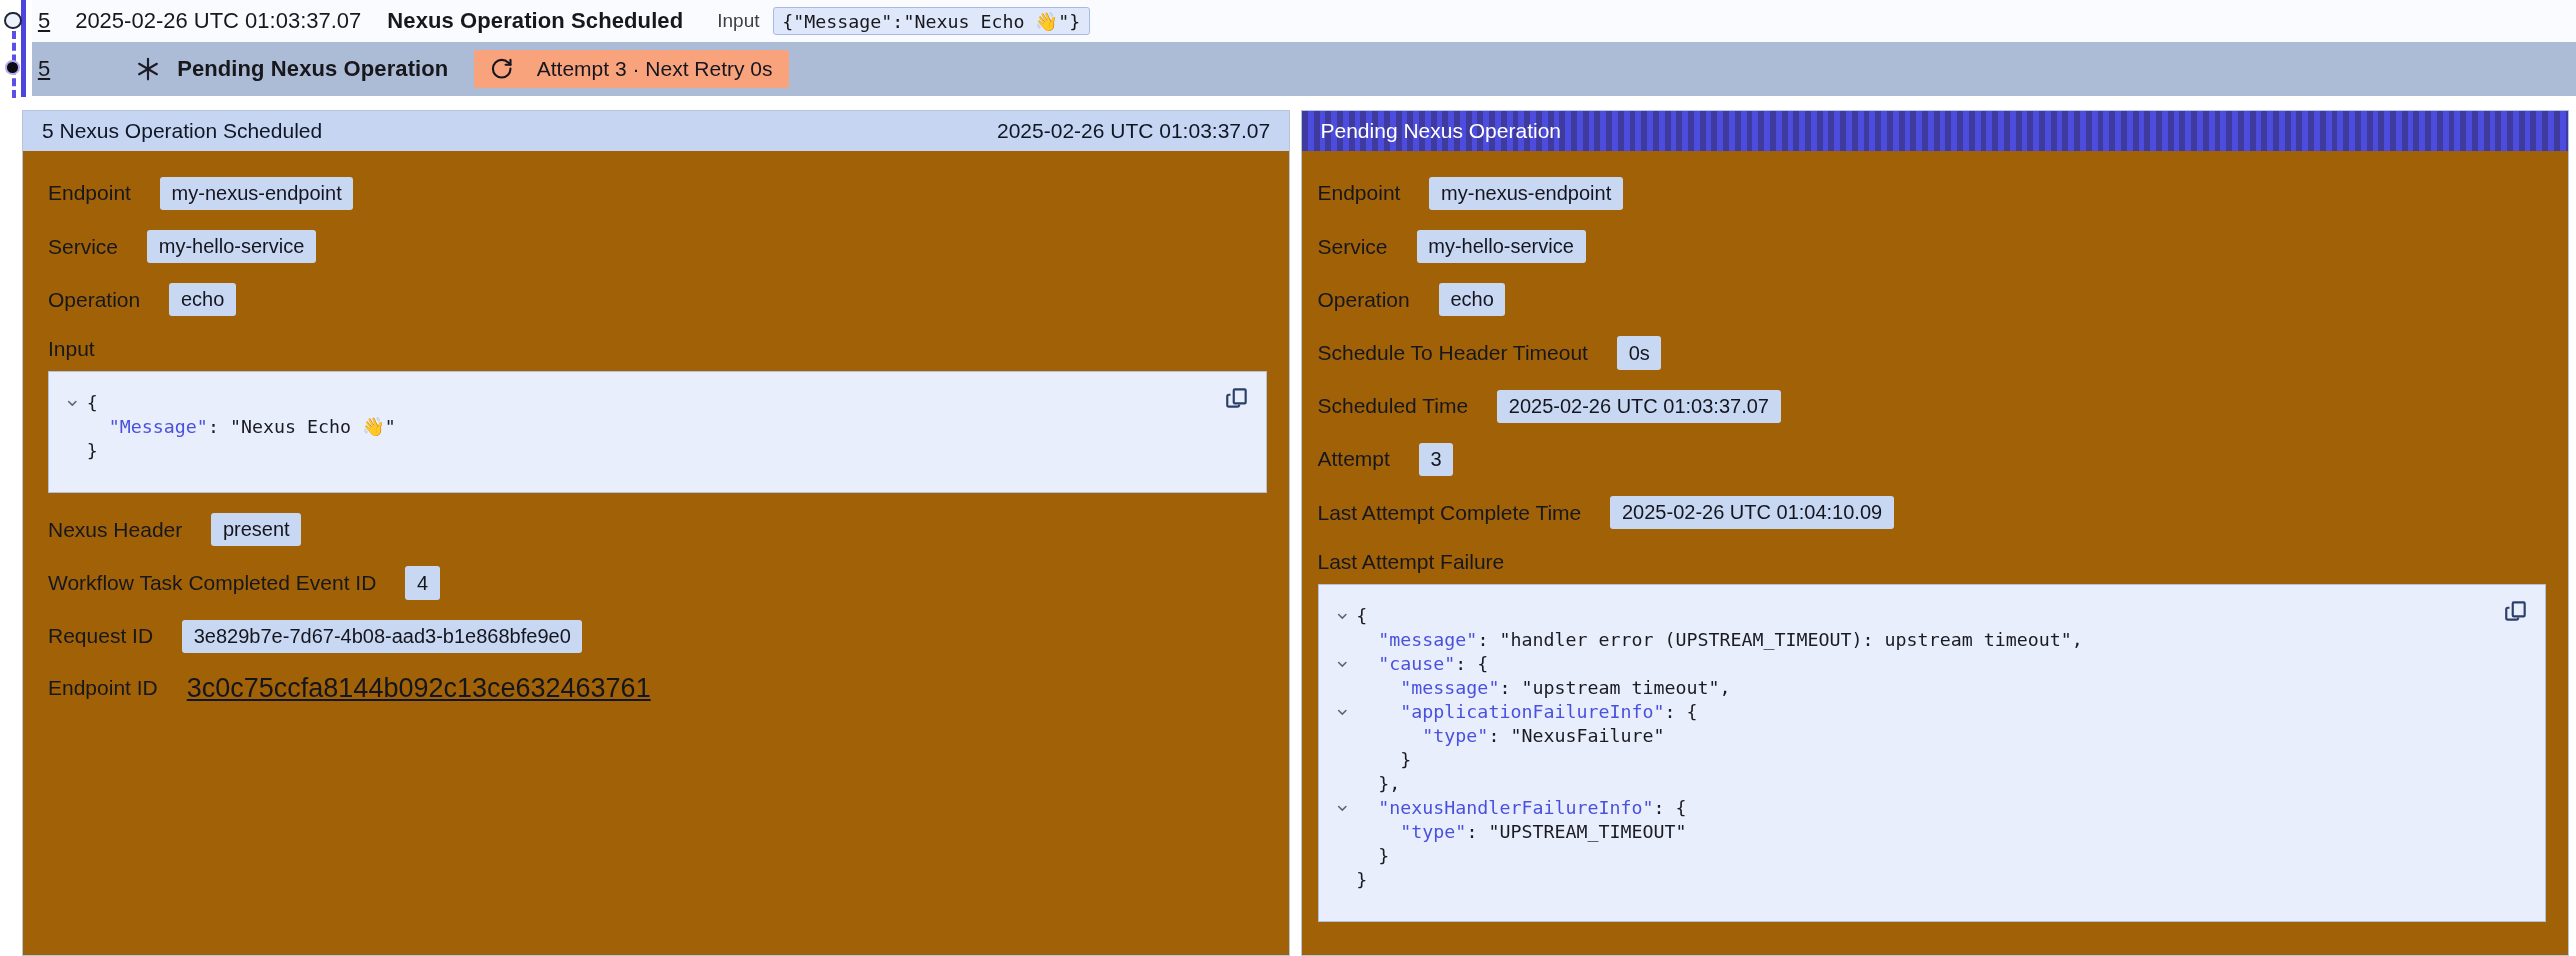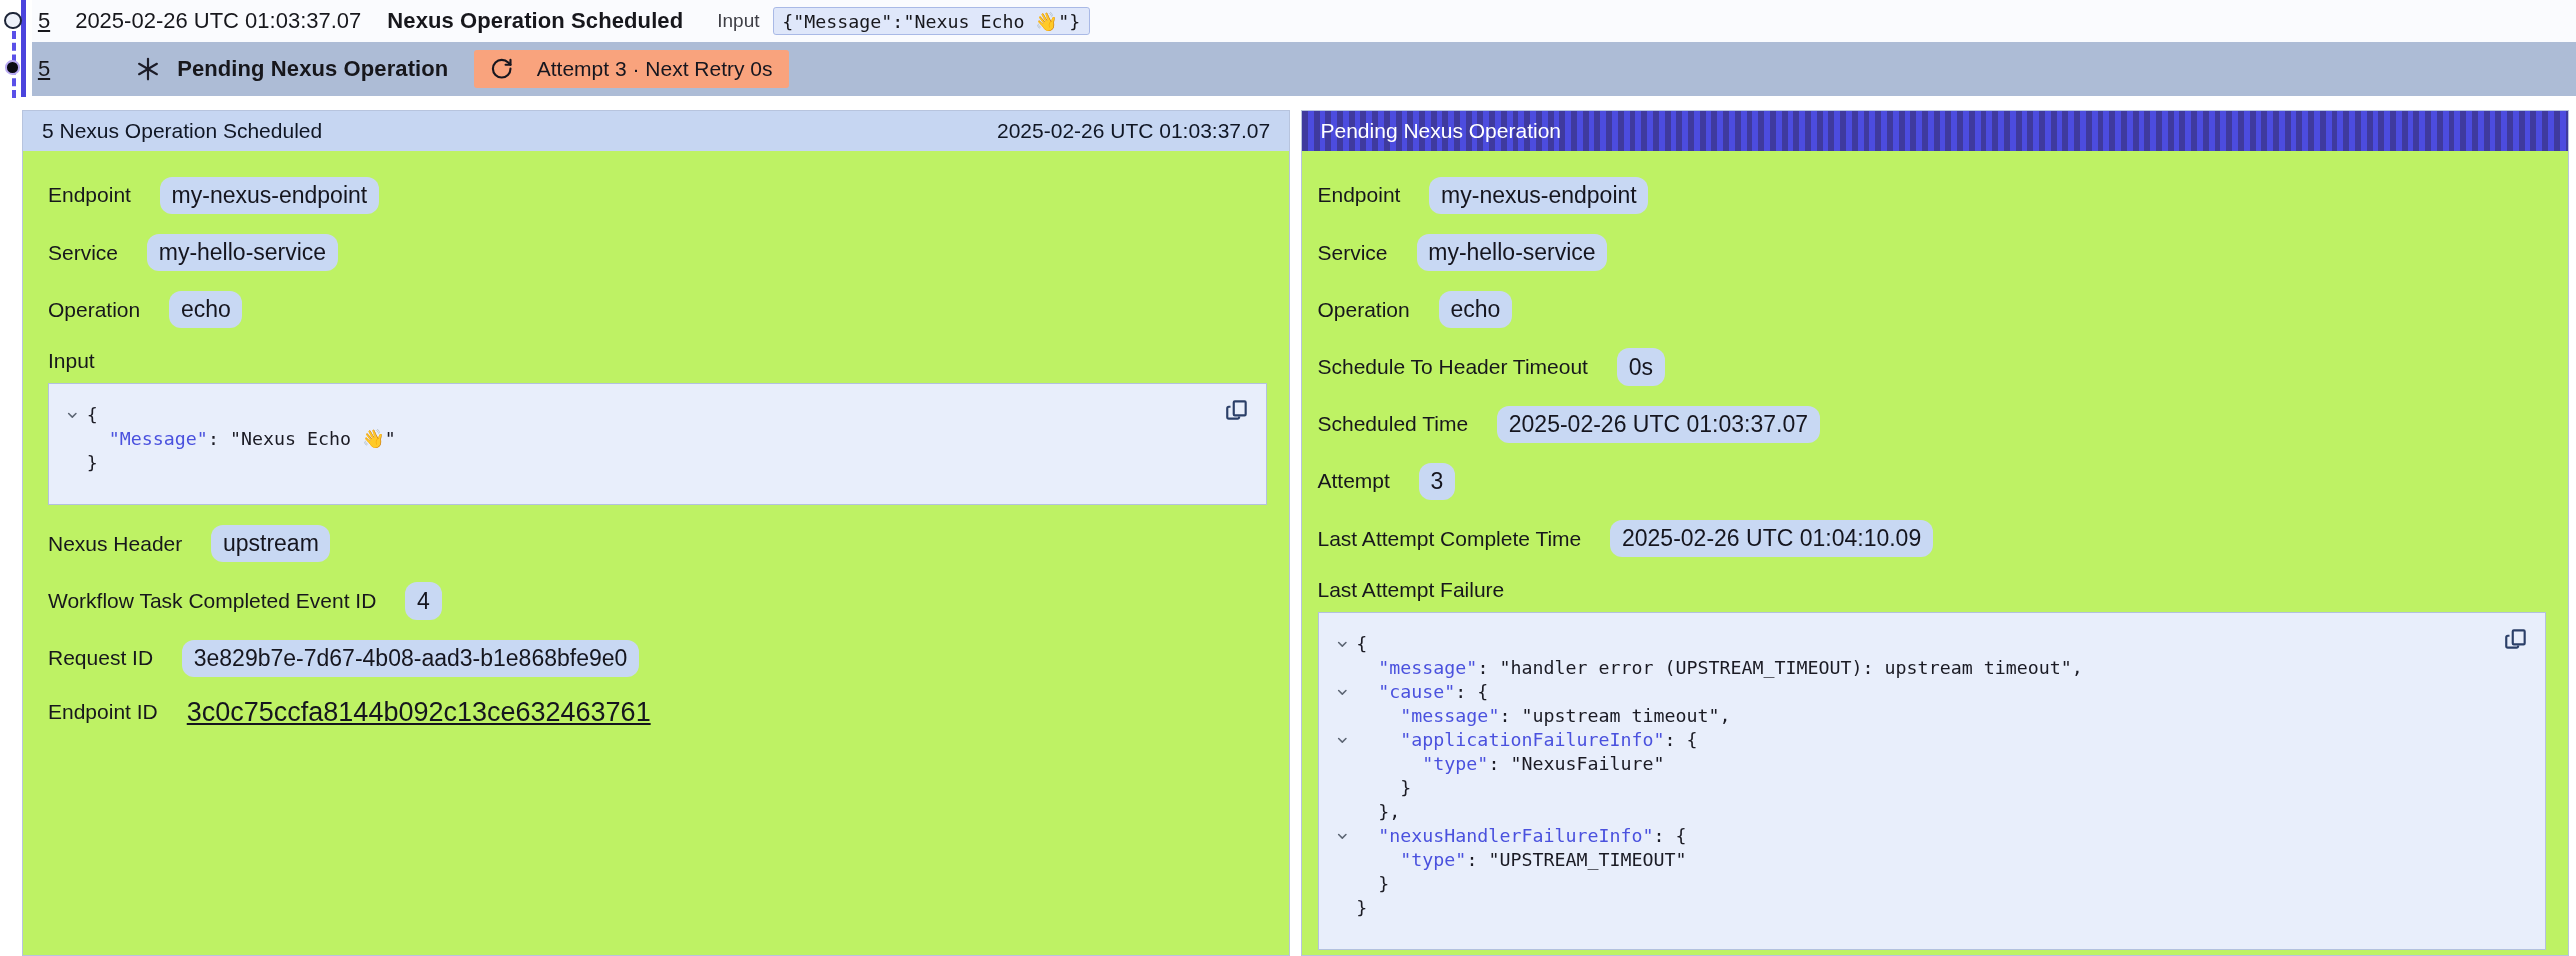--- a/index.html
+++ b/index.html
@@ -24,32 +24,32 @@
   .evt-title { font-weight:700; letter-spacing:0.1px; }
   .input-label { margin-left:34px; font-size:19px; color:#3f3f46; }
   .input-chip { margin-left:13px; font-family:"DejaVu Sans Mono", monospace; font-size:18.3px;
                 background:#dfe7fa; border:1.5px solid #a9b9e6; border-radius:2.9px; padding:2.9px 8.8px; color:#17171c; }
   .pending-icon { margin-left:60px; margin-right:16px; display:flex; align-items:center; }
   .retry-badge { margin-left:26px; display:flex; align-items:center; gap:23px;
                  background:#f9a37d; border-radius:2.9px; padding:7.3px 16px; font-size:21px; color:#16161f; }
 
   
   .panels { position:absolute; left:22px; right:7.3px; top:110px; bottom:0; display:flex; gap:10.3px; }
-  .panel { flex:1; border:1.5px solid #b7c4de; background:#bef264; overflow:hidden; }
+  .panel { flex:1; border:1.5px solid #b7c4de; background:#a16207; overflow:hidden; }
   .panel-header { height:40px; display:flex; align-items:center; justify-content:space-between;
                   padding:0 19px; font-size:21px; color:#101624; }
   .panel-header.scheduled { background:#c6d6f2; }
   .panel-header.pending { background:repeating-linear-gradient(90deg,#3f3a9e 0 5.9px,#4c4cdf 5.9px 11.7px);
                           color:#ffffff; font-weight:500; }
   .panel-body { padding:5.9px 22px 0 25px; }
   .panel.right .panel-body { padding-left:16px; }
 
   .field { display:flex; align-items:center; gap:29px; margin:20px 0; font-size:21px; color:#17171c; }
   .flabel { white-space:nowrap; }
-  .chip { background:#c8d8f3; border-radius:12px; padding:5.1px 11.7px; font-size:23px; color:#15151e; white-space:nowrap; }
+  .chip { background:#c8d8f3; border-radius:3px; padding:5.1px 11.7px; font-size:20px; color:#15151e; white-space:nowrap; }
   .flink { text-decoration:underline; cursor:pointer; color:#15151e; font-size:27px; }
   .block-label { font-size:21px; color:#17171c; margin-top:20.5px; }
 
   .code-block { position:relative; background:#e8eefb; border:1.5px solid #b3c1de; margin-top:10.3px;
                 padding:19px 59px 29px 8.8px; font-family:"DejaVu Sans Mono", monospace;
                 font-size:18.3px; line-height:24px; color:#1b1b24; }
   .code-line { display:flex; }
   .chev { width:29px; flex:none; display:flex; justify-content:center; align-items:center; }
   .code-text { white-space:pre; }
   .key { color:#4a51de; }
@@ -142,21 +142,21 @@
             <svg viewBox="0 0 24 24" width="26" height="26" fill="none" stroke="#2b3f68" stroke-width="2" stroke-linejoin="round">
               <rect x="9" y="4" width="11" height="13" rx="1"></rect>
               <path d="M6 9H4.5A1.5 1.5 0 0 0 3 10.5v8A1.5 1.5 0 0 0 4.5 20h8a1.5 1.5 0 0 0 1.5-1.5V18"></path>
             </svg>
           </button>
         </div>
 
         <div>
             <div class="field">
               <span class="flabel">Nexus Header</span>
-              <span class="chip">upstream</span>
+              <span class="chip">present</span>
             </div>
             <div class="field">
               <span class="flabel">Workflow Task Completed Event ID</span>
               <span class="chip">4</span>
             </div>
             <div class="field">
               <span class="flabel">Request ID</span>
               <span class="chip">3e829b7e-7d67-4b08-aad3-b1e868bfe9e0</span>
             </div>
             <div class="field">

